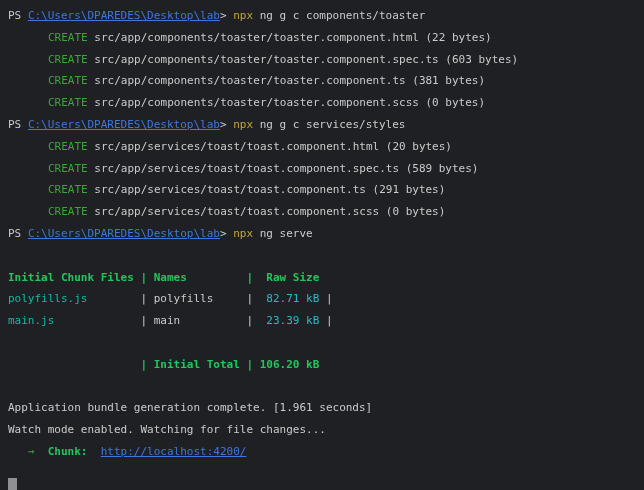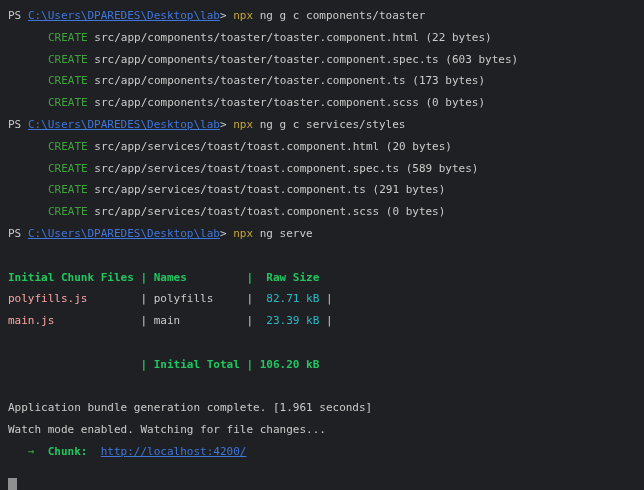--- a/index.html
+++ b/index.html
@@ -16,42 +16,42 @@
     background: #1e2023;
     overflow: hidden;
     font-family: "DejaVu Sans Mono", "Liberation Mono", monospace;
     font-size: 11px;
     color: #cbcbcb;
   }
   .line { height: 21.8px; line-height: 21.8px; white-space: pre; }
   .seg-default { color: #cbcbcb; }
   .seg-bold    { color: #22c55e; font-weight: bold; }
   .seg-green   { color: #3fa33c; margin-left: 40px; }
-  .seg-green2  { color: #fca5a5; }
+  .seg-green2  { color: #14b8a6; }
   .seg-yellow  { color: #c5a63c; }
   .seg-cyan    { color: #2bb9c7; }
   .seg-path    { color: #4077dd; text-decoration: underline; }
   .seg-link    { color: #4077dd; text-decoration: underline; cursor: pointer; }
   .seg-arrow   { color: #3fa33c; }
   .cursor {
     position: absolute;
     left: 8px; top: 478px;
     width: 9px; height: 14px;
     background: #8f9091;
   }
 </style>
 </head>
 <body>
 
 <div class="terminal">
   <div>
       <div class="line"><span class="seg-default">PS </span><span class="seg-path">C:\Users\DPAREDES\Desktop\lab</span><span class="seg-default">&gt; </span><span class="seg-yellow">npx</span><span class="seg-default"> ng g c components/toaster</span></div>
       <div class="line"><span class="seg-green">CREATE</span><span class="seg-default"> src/app/components/toaster/toaster.component.html (22 bytes)</span></div>
       <div class="line"><span class="seg-green">CREATE</span><span class="seg-default"> src/app/components/toaster/toaster.component.spec.ts (603 bytes)</span></div>
-      <div class="line"><span class="seg-green">CREATE</span><span class="seg-default"> src/app/components/toaster/toaster.component.ts (173 bytes)</span></div>
+      <div class="line"><span class="seg-green">CREATE</span><span class="seg-default"> src/app/components/toaster/toaster.component.ts (381 bytes)</span></div>
       <div class="line"><span class="seg-green">CREATE</span><span class="seg-default"> src/app/components/toaster/toaster.component.scss (0 bytes)</span></div>
       <div class="line"><span class="seg-default">PS </span><span class="seg-path">C:\Users\DPAREDES\Desktop\lab</span><span class="seg-default">&gt; </span><span class="seg-yellow">npx</span><span class="seg-default"> ng g c services/styles</span></div>
       <div class="line"><span class="seg-green">CREATE</span><span class="seg-default"> src/app/services/toast/toast.component.html (20 bytes)</span></div>
       <div class="line"><span class="seg-green">CREATE</span><span class="seg-default"> src/app/services/toast/toast.component.spec.ts (589 bytes)</span></div>
       <div class="line"><span class="seg-green">CREATE</span><span class="seg-default"> src/app/services/toast/toast.component.ts (291 bytes)</span></div>
       <div class="line"><span class="seg-green">CREATE</span><span class="seg-default"> src/app/services/toast/toast.component.scss (0 bytes)</span></div>
       <div class="line"><span class="seg-default">PS </span><span class="seg-path">C:\Users\DPAREDES\Desktop\lab</span><span class="seg-default">&gt; </span><span class="seg-yellow">npx</span><span class="seg-default"> ng serve</span></div>
       <div class="line"></div>
       <div class="line"><span class="seg-bold">Initial Chunk Files | Names         |  Raw Size</span></div>
       <div class="line"><span class="seg-green2">polyfills.js</span><span class="seg-default">        | polyfills     |  </span><span class="seg-cyan">82.71 kB</span><span class="seg-default"> | </span></div>

